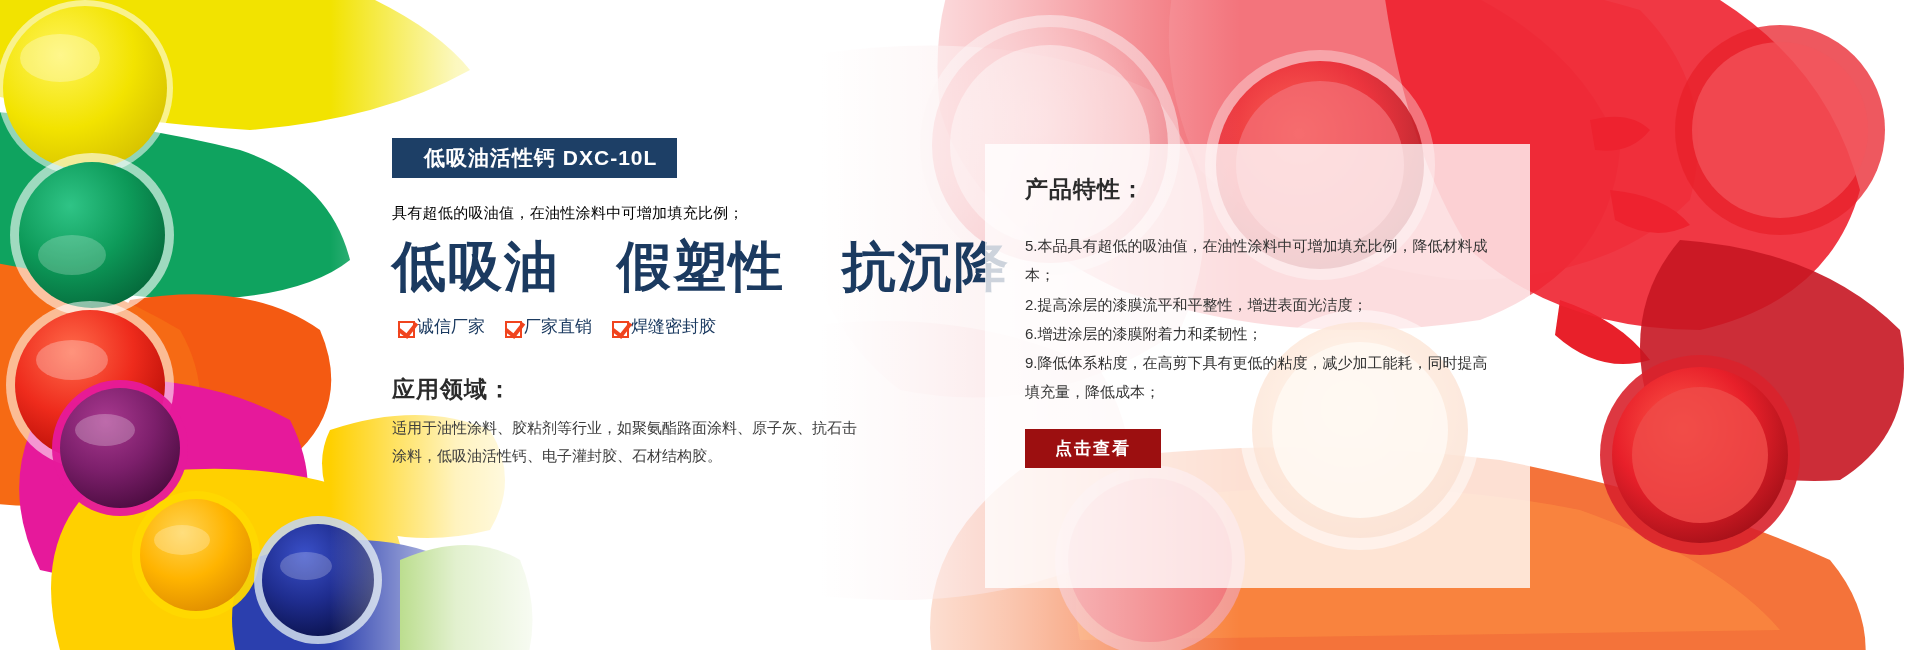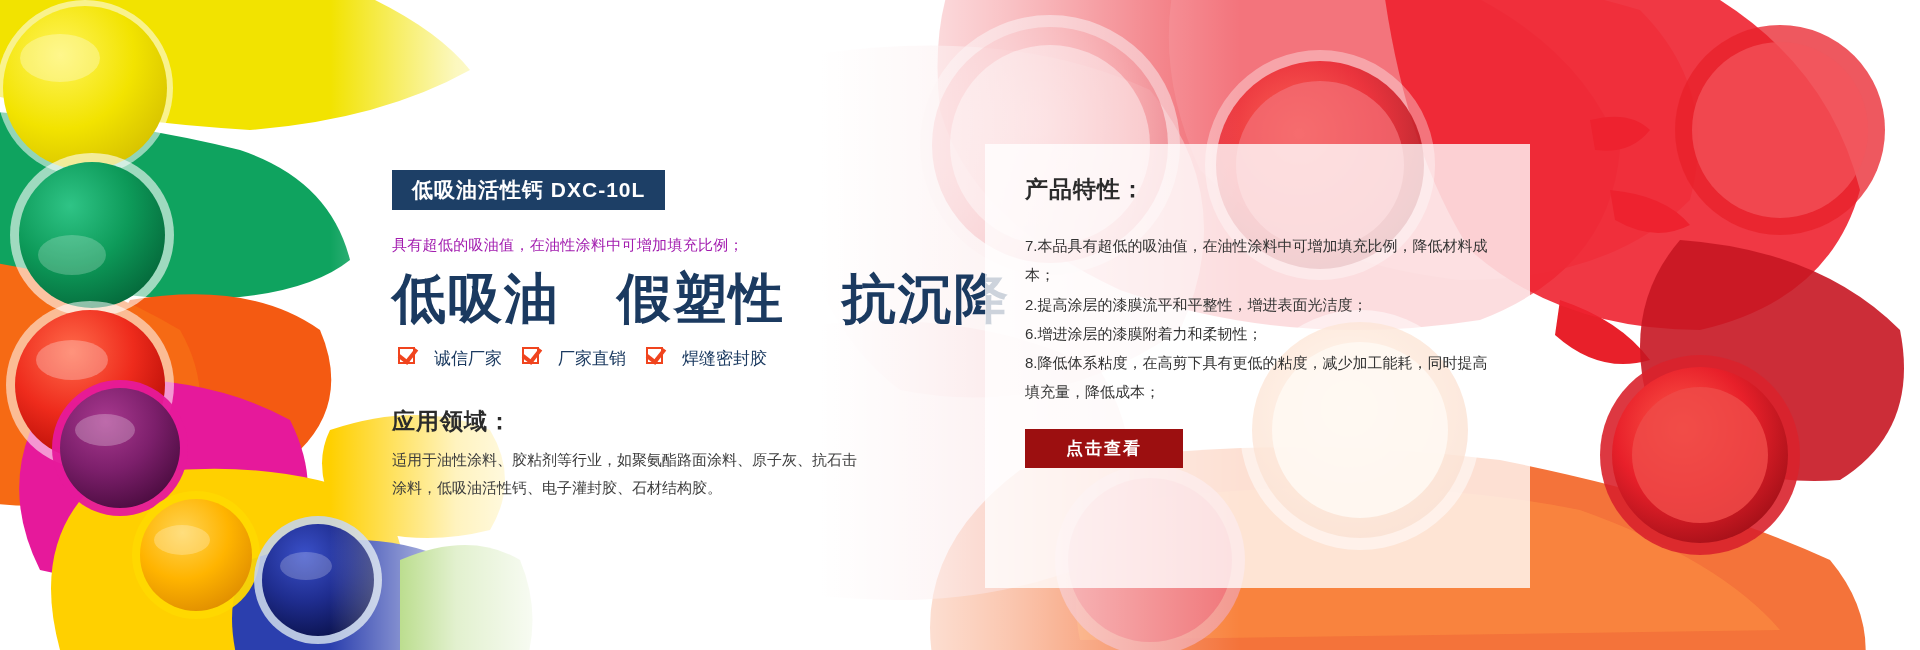--- a/index.html
+++ b/index.html
@@ -29,29 +29,28 @@
     position:absolute;left:392px;top:138px;width:520px;
     z-index:20;
   }
   .title-badge{
     display:inline-block;
     background:#1d3f66;
     color:#ffffff;
     font-size:21px;
     font-weight:bold;
     letter-spacing:1px;
-    padding:9px 20px 10px 20px;
+    padding:9px 20px 10px 32px;
     line-height:1;
     white-space:nowrap;
-    margin-top:32px;
   }
   .sub-line{
     margin-top:24px;
     font-size:15px;
-    color:#a21caf;
+    color:#000000;
     letter-spacing:0.3px;
     line-height:1.5;
   }
   .headline{
     margin-top:13px;
     font-family:"Liberation Serif","DejaVu Serif",serif;
     font-size:54px;
     font-weight:bold;
     color:#1b3a60;
     letter-spacing:2px;
@@ -59,21 +58,21 @@
     white-space:nowrap;
   }
   .headline .gap{display:inline-block;width:26px;}
   .check-row{
     margin-top:18px;
     margin-left:6px;
     display:flex;
     align-items:center;
     gap:20px;
   }
-  .check-item{display:flex;align-items:flex-start;gap:19px;}
+  .check-item{display:flex;align-items:flex-end;gap:2px;}
   .check-box{
     width:17px;height:17px;
     position:relative;
     flex:0 0 auto;
     border:2px solid #f0441e;
     box-sizing:border-box;
   }
   .check-box:after{
     content:"";
     position:absolute;
@@ -129,21 +128,21 @@
   }
   .panel-list .li{display:block;}
   .panel-btn{
     margin-top:22px;
     display:inline-block;
     background:#9c0f10;
     color:#ffffff;
     font-size:17px;
     font-weight:bold;
     letter-spacing:2px;
-    padding:11px 41px;
+    padding:11px 30px;
     line-height:1;
     border:none;
     cursor:pointer;
     font-family:"Liberation Sans","DejaVu Sans",sans-serif;
   }
 </style>
 </head>
 <body>
 
 <div class="banner">
@@ -339,22 +338,22 @@
     </div>
 
     <div class="app-title">应用领域：</div>
     <div class="app-body">适用于油性涂料、胶粘剂等行业，如聚氨酯路面涂料、原子灰、抗石击涂料，低吸油活性钙、电子灌封胶、石材结构胶。</div>
   </div>
 
   <div class="right-panel">
     <div class="panel-title">产品特性：</div>
 
     <div class="panel-list">
-      <span class="li">7.本品具有超低的吸油值，在油性涂料中可增加填充比例，降低材料成本；</span>
+      <span class="li">5.本品具有超低的吸油值，在油性涂料中可增加填充比例，降低材料成本；</span>
       <span class="li">2.提高涂层的漆膜流平和平整性，增进表面光洁度；</span>
       <span class="li">6.增进涂层的漆膜附着力和柔韧性；</span>
-      <span class="li">8.降低体系粘度，在高剪下具有更低的粘度，减少加工能耗，同时提高填充量，降低成本；</span>
+      <span class="li">9.降低体系粘度，在高剪下具有更低的粘度，减少加工能耗，同时提高填充量，降低成本；</span>
     </div>
 
     <button class="panel-btn">点击查看</button>
   </div>
 
 </div>
 
 </body></html>

